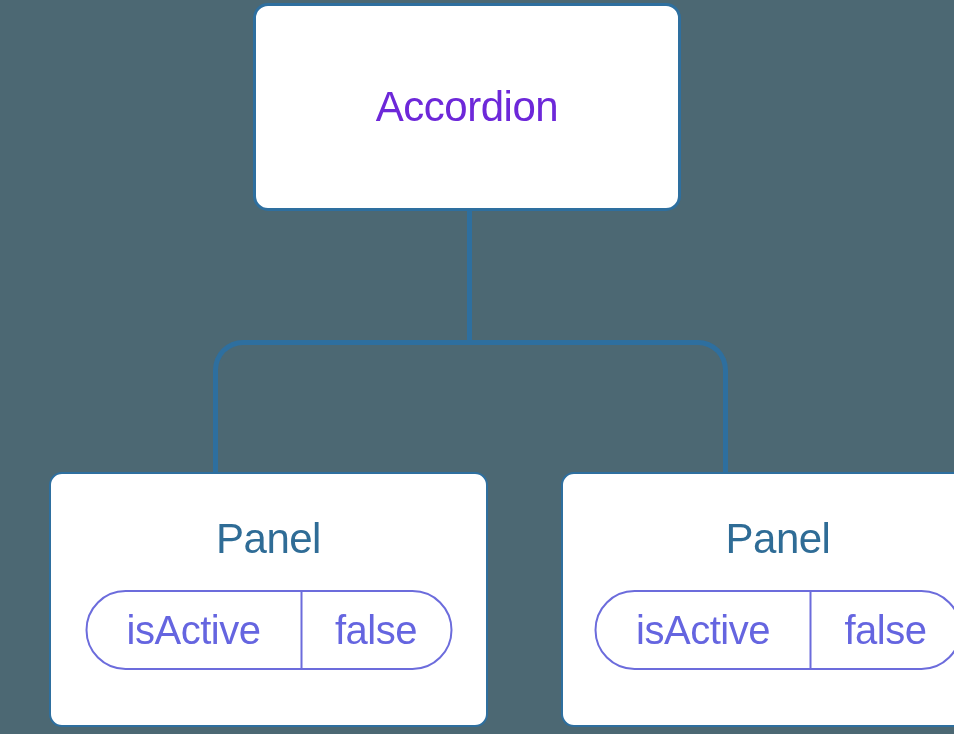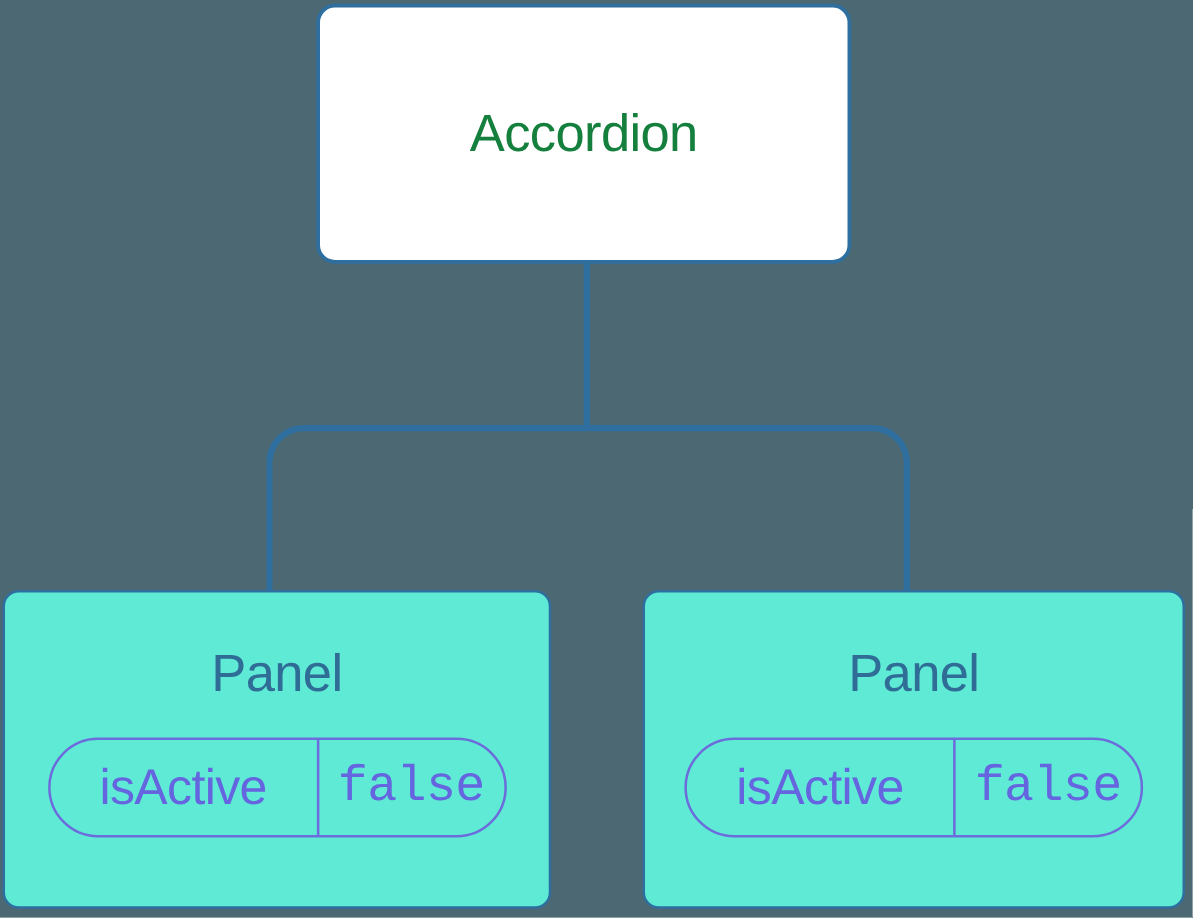--- a/index.html
+++ b/index.html
@@ -23,21 +23,21 @@
   }
   .root-node {
     left: 253px; top: 3px;
     width: 428px; height: 208px;
     border-radius: 15px;
   }
   .node-label {
     font-size: 42px;
     font-weight: 500;
     letter-spacing: -0.5px;
-    color: #15803d;
+    color: #6d28d9;
   }
   
   .stem {
     position: absolute;
     left: 467px; top: 211px;
     width: 5px; height: 132px;
     background: #2e6f9f;
   }
   .bracket {
     position: absolute;
@@ -46,24 +46,25 @@
     box-sizing: border-box;
     border: 5px solid #2e6f9f;
     border-bottom: none;
     border-radius: 30px 30px 0 0;
   }
   
   .panel {
     position: absolute;
     top: 472px;
     height: 255px;
-    background: #5eead4;
+    background: #ffffff;
     box-sizing: border-box;
     border: 2.5px solid #2e6f9f;
     border-radius: 13px;
+    margin-left: 47px;
   }
   .panel-left  { left: 2px;   width: 439px; }
   .panel-right { left: 514px; width: 434px; }
   .panel-title {
     position: absolute;
     top: 44px; left: 0; right: 0;
     text-align: center;
     font-size: 42px;
     font-weight: 500;
     letter-spacing: -0.5px;
@@ -86,21 +87,21 @@
   }
   .pill-cell {
     display: flex;
     align-items: center;
     justify-content: center;
     font-size: 40px;
     color: #6565e0;
     letter-spacing: -0.5px;
   }
   .pill-name  { width: 213px; }
-  .pill-value { flex: 1; font-family: Liberation Mono, monospace; }
+  .pill-value { flex: 1; }
   .pill-divider {
     width: 2px;
     background: #6c6cdc;
   }
 </style>
 </head>
 <body>
 
 <div class="stage">
 

